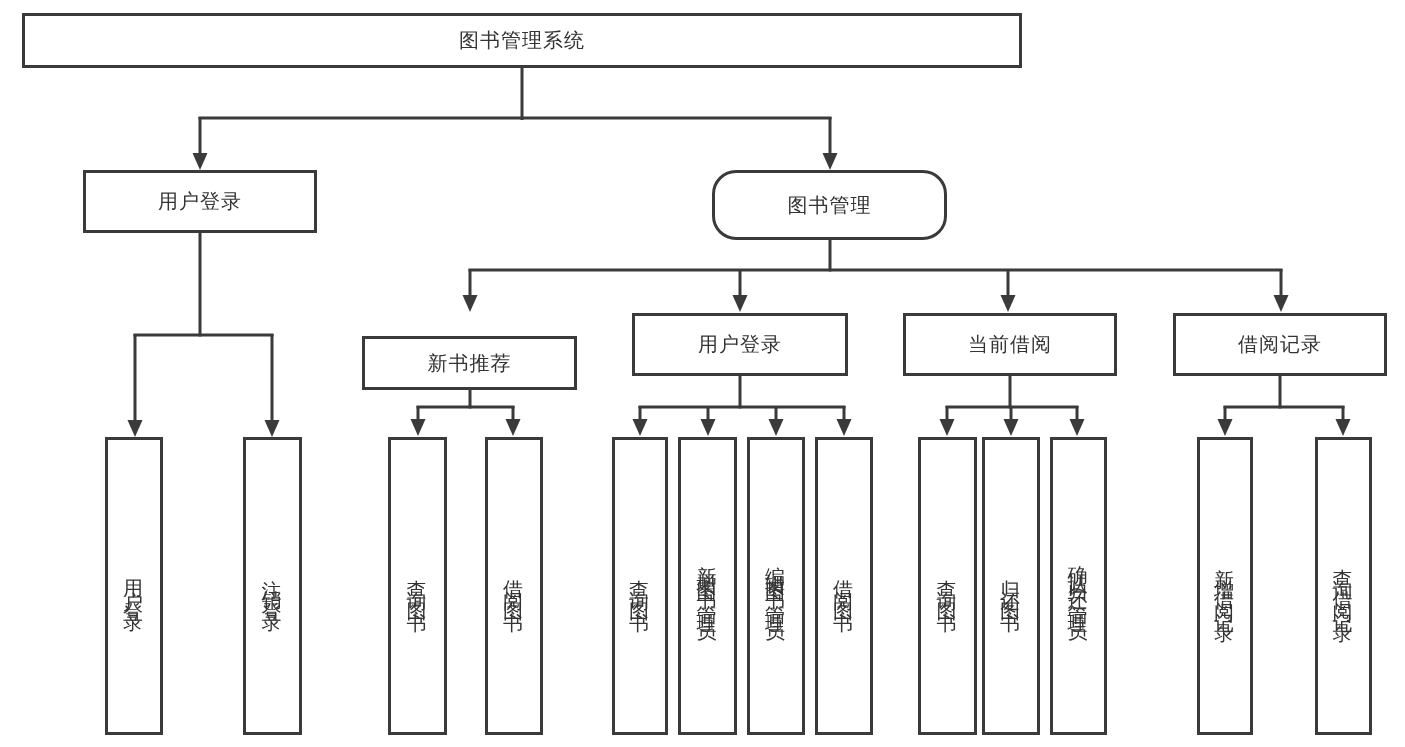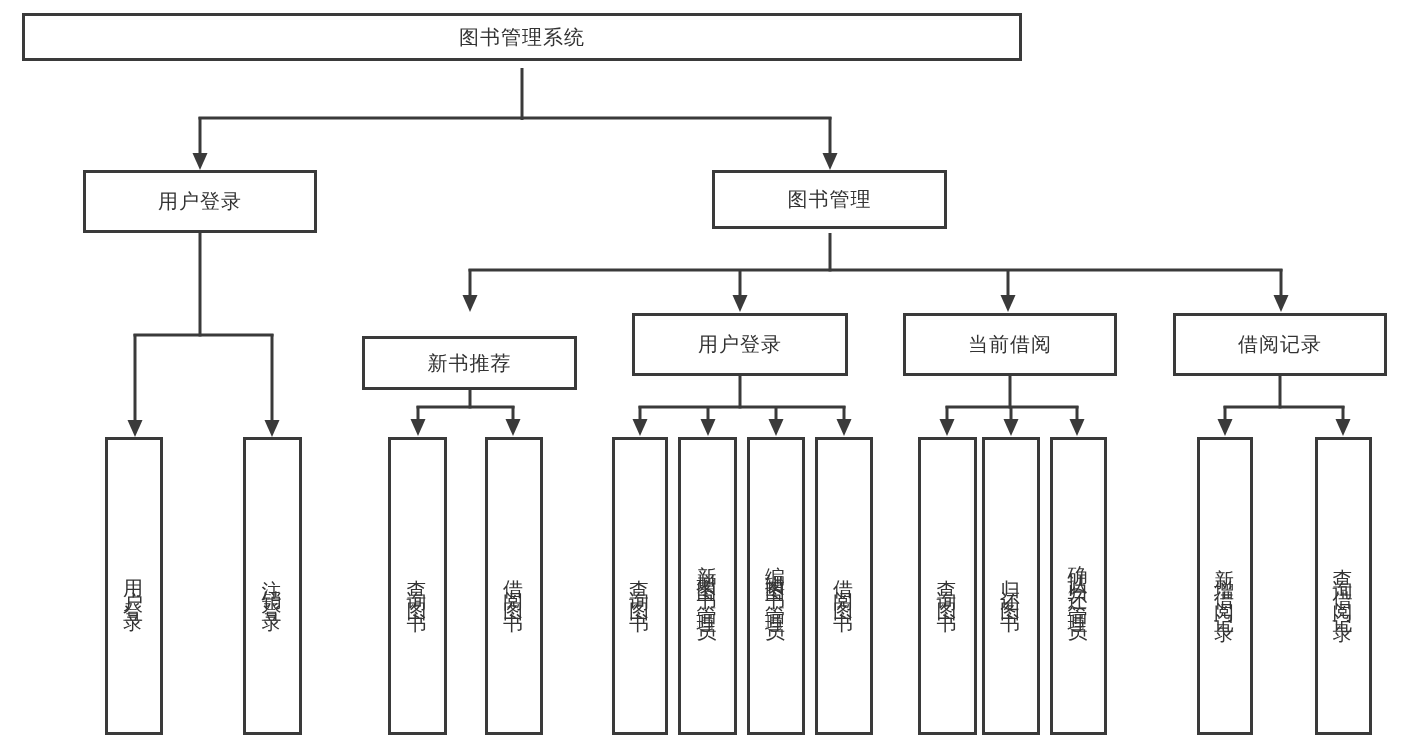--- a/index.html
+++ b/index.html
@@ -103,28 +103,28 @@
       <polygon points="768.5,419 783.5,419 776,436"></polygon>
       <polygon points="836.5,419 851.5,419 844,436"></polygon>
       <polygon points="939.5,419 954.5,419 947,436"></polygon>
       <polygon points="1003.5,419 1018.5,419 1011,436"></polygon>
       <polygon points="1069.5,419 1084.5,419 1077,436"></polygon>
       <polygon points="1217.5,419 1232.5,419 1225,436"></polygon>
       <polygon points="1335.5,419 1350.5,419 1343,436"></polygon>
     </g>
   </svg>
 
-  <div class="box" style="left:22px;top:13px;width:1000px;height:48px;">
+  <div class="box" style="left:22px;top:13px;width:1000px;height:55px;">
     <span class="hlabel">图书管理系统</span>
   </div>
 
   <div class="box" style="left:83px;top:170px;width:234px;height:63px;">
     <span class="hlabel">用户登录</span>
   </div>
-  <div class="box" style="left:712px;top:170px;width:235px;height:59px;">
+  <div class="box" style="left:712px;top:170px;width:235px;height:70px;border-radius:24px;">
     <span class="hlabel">图书管理</span>
   </div>
 
   <div class="box" style="left:362px;top:313px;width:215px;height:54px;margin-top:23px;">
     <span class="hlabel">新书推荐</span>
   </div>
   <div class="box" style="left:632px;top:313px;width:216px;height:63px;">
     <span class="hlabel">用户登录</span>
   </div>
   <div class="box" style="left:903px;top:313px;width:214px;height:63px;">

